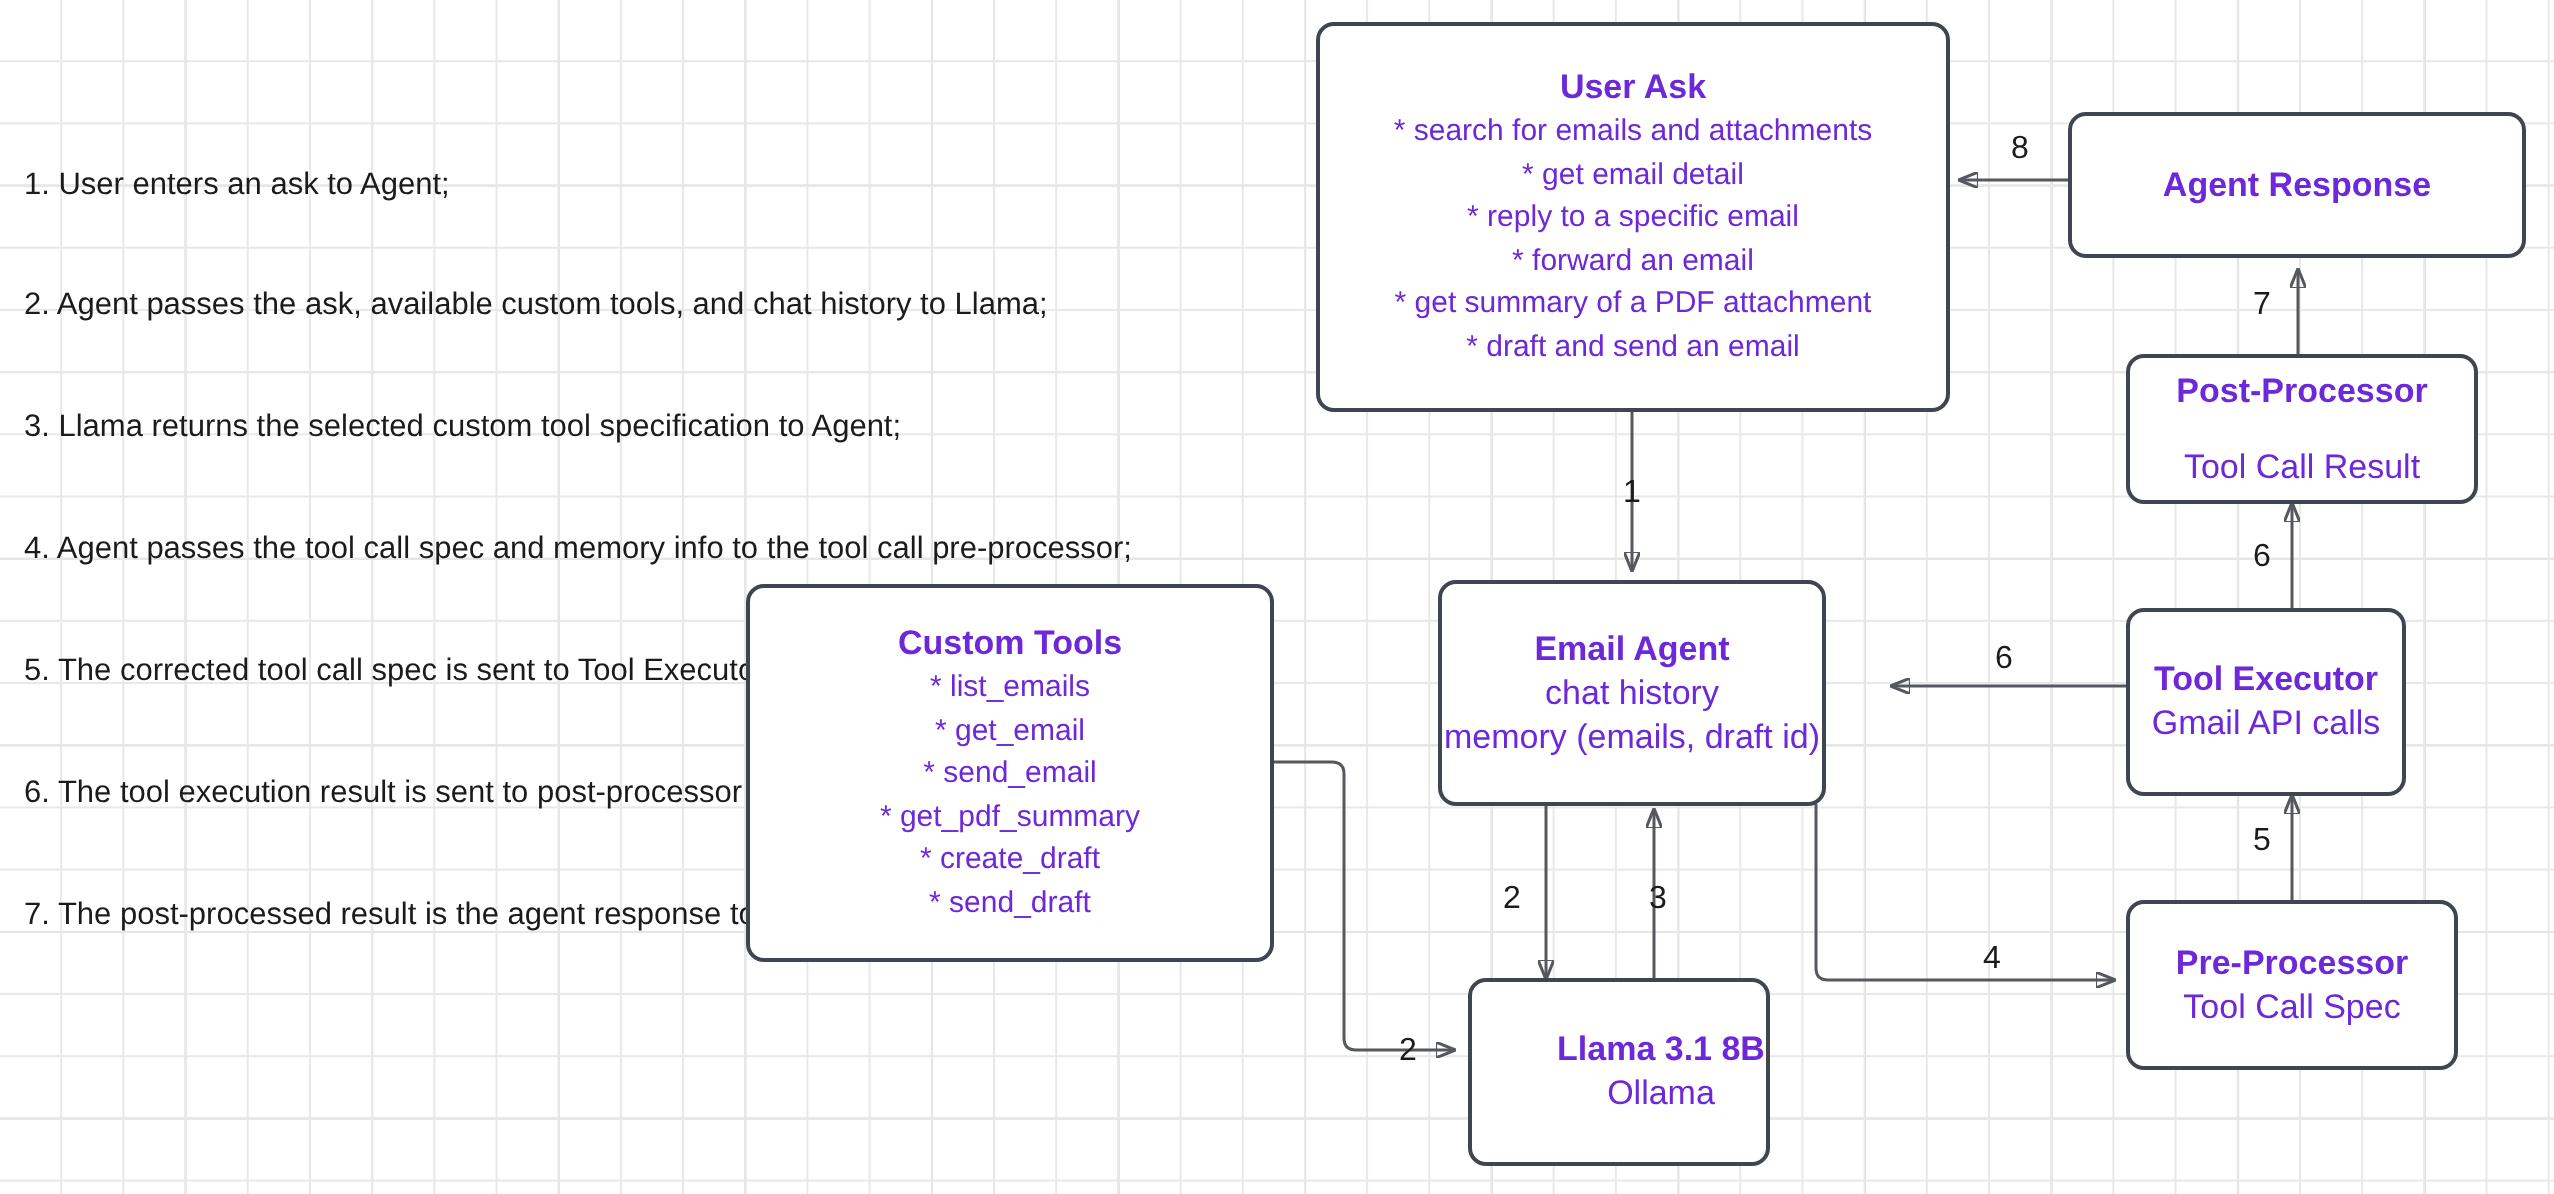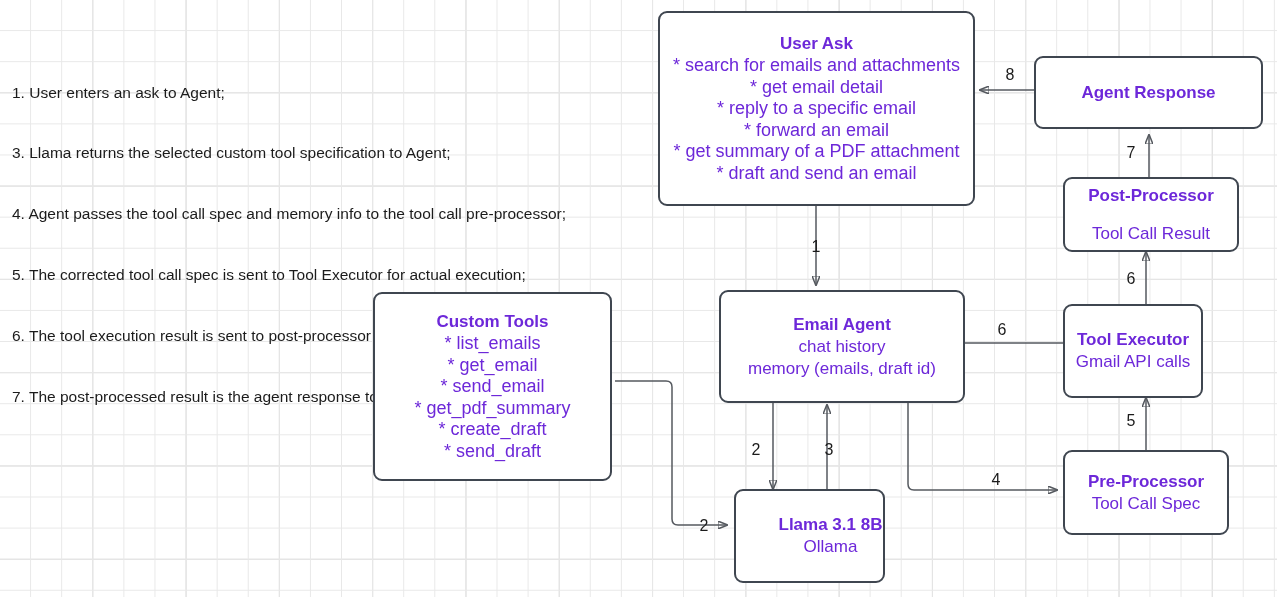--- a/index.html
+++ b/index.html
@@ -51,21 +51,21 @@
     font-weight: bold;
     font-size: 17px;
     line-height: 22px;
   }
   .node .sub {
     font-size: 17px;
     line-height: 21.5px;
     white-space: pre;
   }
   .node .sub-list {
-    font-size: 18px;
+    font-size: 15px;
     line-height: 21.5px;
     white-space: pre;
   }
 
   svg.wires {
     position: absolute;
     left: 0; top: 0;
     width: 1277px;
     height: 597px;
     overflow: visible;
@@ -85,20 +85,21 @@
     white-space: pre;
   }
 </style>
 </head>
 <body>
 
 <div id="canvas">
 
   <div class="legend">
     <div>1. User enters an ask to Agent;</div>
+    <div>2. Agent passes the ask, available custom tools, and chat history to Llama;</div>
     <div>3. Llama returns the selected custom tool specification to Agent;</div>
     <div>4. Agent passes the tool call spec and memory info to the tool call pre-processor;</div>
     <div>5. The corrected tool call spec is sent to Tool Executor for actual execution;</div>
     <div>6. The tool execution result is sent to post-processor and Agent for memory update;</div>
     <div>7. The post-processed result is the agent response to the original user ask;</div>
   </div>
 
   <svg class="wires">
     <defs>
       <marker id="ah" markerWidth="10" markerHeight="8" refX="9.2" refY="4" orient="auto" markerUnits="userSpaceOnUse">
@@ -160,31 +161,31 @@
   <div class="node" style="left:1063px; top:304px; width:140px; height:94px;">
     <div class="title">Tool Executor</div>
     <div class="sub">Gmail API calls</div>
   </div>
 
   <div class="node" style="left:1063px; top:450px; width:166px; height:85px;">
     <div class="title">Pre-Processor</div>
     <div class="sub">Tool Call Spec</div>
   </div>
 
-  <div class="node" style="left:373px; top:292px; width:239px; height:189px;">
+  <div class="node" style="left:373px; top:292px; width:264px; height:189px;">
     <div class="title">Custom Tools</div>
     <div class="sub-list">* list_emails</div>
     <div class="sub-list">* get_email</div>
     <div class="sub-list">* send_email</div>
     <div class="sub-list">* get_pdf_summary</div>
     <div class="sub-list">* create_draft</div>
     <div class="sub-list">* send_draft</div>
   </div>
 
-  <div class="node" style="left:719px; top:290px; width:246px; height:113px;">
+  <div class="node" style="left:719px; top:290px; width:194px; height:113px;">
     <div class="title">Email Agent</div>
     <div class="sub">chat history</div>
     <div class="sub">memory (emails, draft id)</div>
   </div>
 
   <div class="node" style="left:734px; top:489px; width:151px; height:94px;padding-left:42px;">
     <div class="title">Llama 3.1 8B</div>
     <div class="sub">Ollama</div>
   </div>
 

